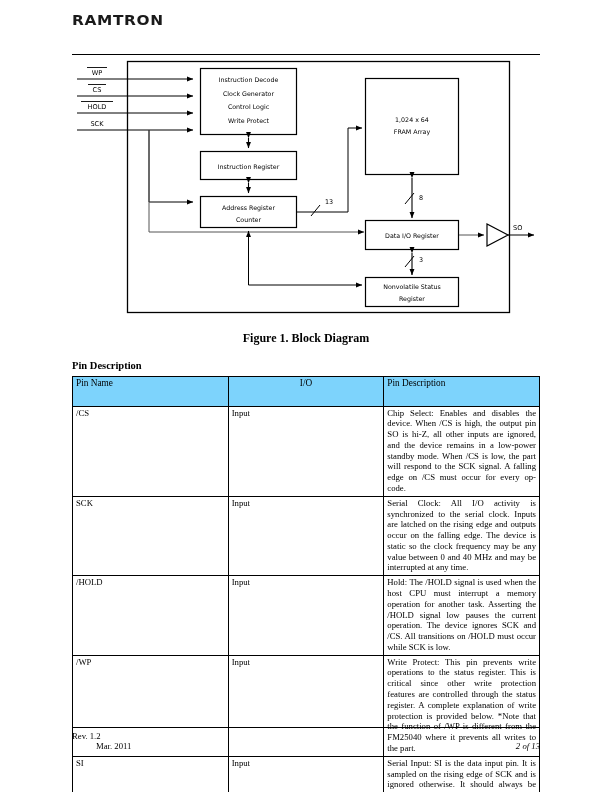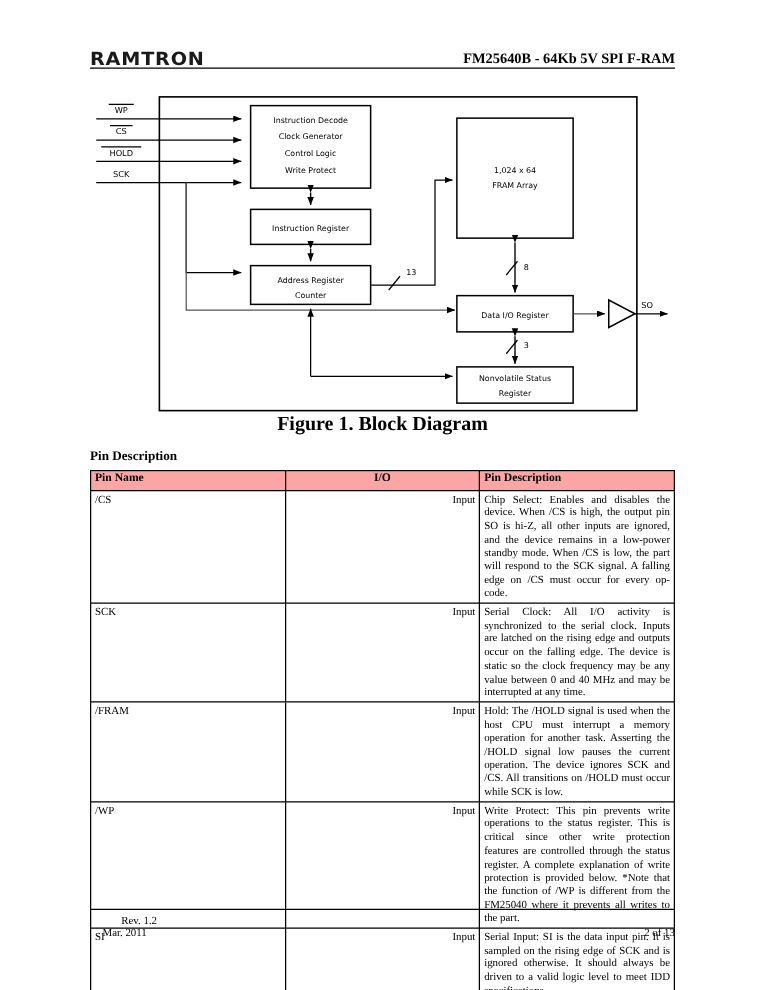--- a/index.html
+++ b/index.html
@@ -13,21 +13,21 @@
     position: relative;
     font-family: "Liberation Serif", "DejaVu Serif", serif;
     color: #000000;
     overflow: hidden;
   }
 
   
   #page-header {
     position: absolute;
     left: 72px;
-    top: 40px;
+    top: 12px;
     width: 468px;
     height: 26px;
   }
   #logo {
     position: absolute;
     left: 0;
     top: 0;
     font-family: "DejaVu Sans", sans-serif;
     font-weight: bold;
     font-size: 14.5px;
@@ -51,21 +51,21 @@
     top: 54px;
     width: 468px;
     height: 0;
     border-top: 1.4px solid #000;
   }
 
   
   #diagram-wrap {
     position: absolute;
     left: 72px;
-    top: 72px;
+    top: 56px;
     width: 468px;
     height: 262px;
     text-decoration: underline;
   }
   #diagram-svg { display: block; }
   .blk-text {
     font-family: "DejaVu Sans", sans-serif;
     font-size: 6.3px;
     fill: #000;
   }
@@ -81,21 +81,21 @@
   }
 
   
   #figure-caption {
     position: absolute;
     left: 72px;
     top: 331px;
     width: 468px;
     text-align: center;
     font-weight: bold;
-    font-size: 16px;
+    font-size: 12px;
   }
 
   
   #section-heading {
     position: absolute;
     left: 72px;
     top: 360px;
     font-weight: bold;
     font-size: 10.5px;
   }
@@ -110,60 +110,59 @@
     table-layout: fixed;
     font-size: 8.7px;
     line-height: 1.24;
   }
   #pin-table th, #pin-table td {
     border: 1px solid #000;
     vertical-align: top;
     padding: 1px 3px 2px 3px;
   }
   #pin-table thead th {
-    background: #fca5a5;
-    font-weight: bold;
+    background: #7dd3fc;
+    font-weight: normal;
     font-size: 9.3px;
     padding-top: 1px;
-    padding-bottom: 2px;
+    padding-bottom: 16px;
   }
   #pin-table thead th.c-name { text-align: left; }
   #pin-table thead th.c-io   { }
   #pin-table thead th.c-desc { text-align: left; }
   td.c-name { width: 63px;  text-align: left; margin-left: 16px; }
-  td.c-io   { width: 37px;  text-align: right; }
+  td.c-io   { width: 37px;  text-align: left; }
   td.c-desc { text-align: justify; text-justify: inter-word; }
 
   
   #footer-rule {
     position: absolute;
     left: 72px;
     top: 727px;
     width: 468px;
     height: 0;
     border-top: 1.3px solid #000;
   }
   #footer {
     position: absolute;
     left: 72px;
     top: 731px;
     width: 468px;
     font-size: 8.7px;
     line-height: 1.22;
   }
-  #footer .rev { position: absolute; left: 0; top: 0; margin-left: 25px; }
-  #footer .date { position: absolute; left: 10px; top: 10px; }
-  #footer .pageno { position: absolute; right: 0; top: 10px; }
+  #footer .rev { position: absolute; left: 0; top: 0; }
+  #footer .date { position: absolute; left: 0; top: 10px; padding-left: 24px; }
+  #footer .pageno { position: absolute; right: 0; top: 10px; font-style: italic; }
 </style>
 </head>
 <body>
 
 <div id="page-header">
   <div id="logo">RAMTRON</div>
-  <div id="doc-title">FM25640B - 64Kb 5V SPI F-RAM</div>
 </div>
 <div id="header-rule"></div>
 
 <div id="diagram-wrap">
 <svg id="diagram-svg" width="468" height="262" viewBox="0 0 468 262" xmlns="http://www.w3.org/2000/svg">
   <defs>
     <marker id="ar" markerWidth="7" markerHeight="7" refX="6.4" refY="2.6" orient="auto" markerUnits="userSpaceOnUse">
       <path d="M0,0 L6.6,2.6 L0,5.2 z" fill="#000"></path>
     </marker>
     <marker id="arU" markerWidth="7" markerHeight="7" refX="6.4" refY="2.6" orient="auto" markerUnits="userSpaceOnUse">
@@ -265,21 +264,21 @@
         <td class="c-name">/CS</td>
         <td class="c-io">Input</td>
         <td class="c-desc"><span>Chip Select: Enables and disables the device. When /CS is high, the output pin SO is hi-Z, all other inputs are ignored, and the device remains in a low-power standby mode. When /CS is low, the part will respond to the SCK signal. A falling edge on /CS must occur for every op-code.</span></td>
       </tr>
       <tr>
         <td class="c-name">SCK</td>
         <td class="c-io">Input</td>
         <td class="c-desc"><span>Serial Clock: All I/O activity is synchronized to the serial clock. Inputs are latched on the rising edge and outputs occur on the falling edge. The device is static so the clock frequency may be any value between 0 and 40 MHz and may be interrupted at any time.</span></td>
       </tr>
       <tr>
-        <td class="c-name">/FRAM</td>
+        <td class="c-name">/HOLD</td>
         <td class="c-io">Input</td>
         <td class="c-desc"><span>Hold: The /HOLD signal is used when the host CPU must interrupt a memory operation for another task. Asserting the /HOLD signal low pauses the current operation. The device ignores SCK and /CS. All transitions on /HOLD must occur while SCK is low.</span></td>
       </tr>
       <tr>
         <td class="c-name">/WP</td>
         <td class="c-io">Input</td>
         <td class="c-desc"><span>Write Protect: This pin prevents write operations to the status register. This is critical since other write protection features are controlled through the status register. A complete explanation of write protection is provided below. *Note that the function of /WP is different from the FM25040 where it prevents all writes to the part.</span></td>
       </tr>
       <tr>
         <td class="c-name">SI</td>

